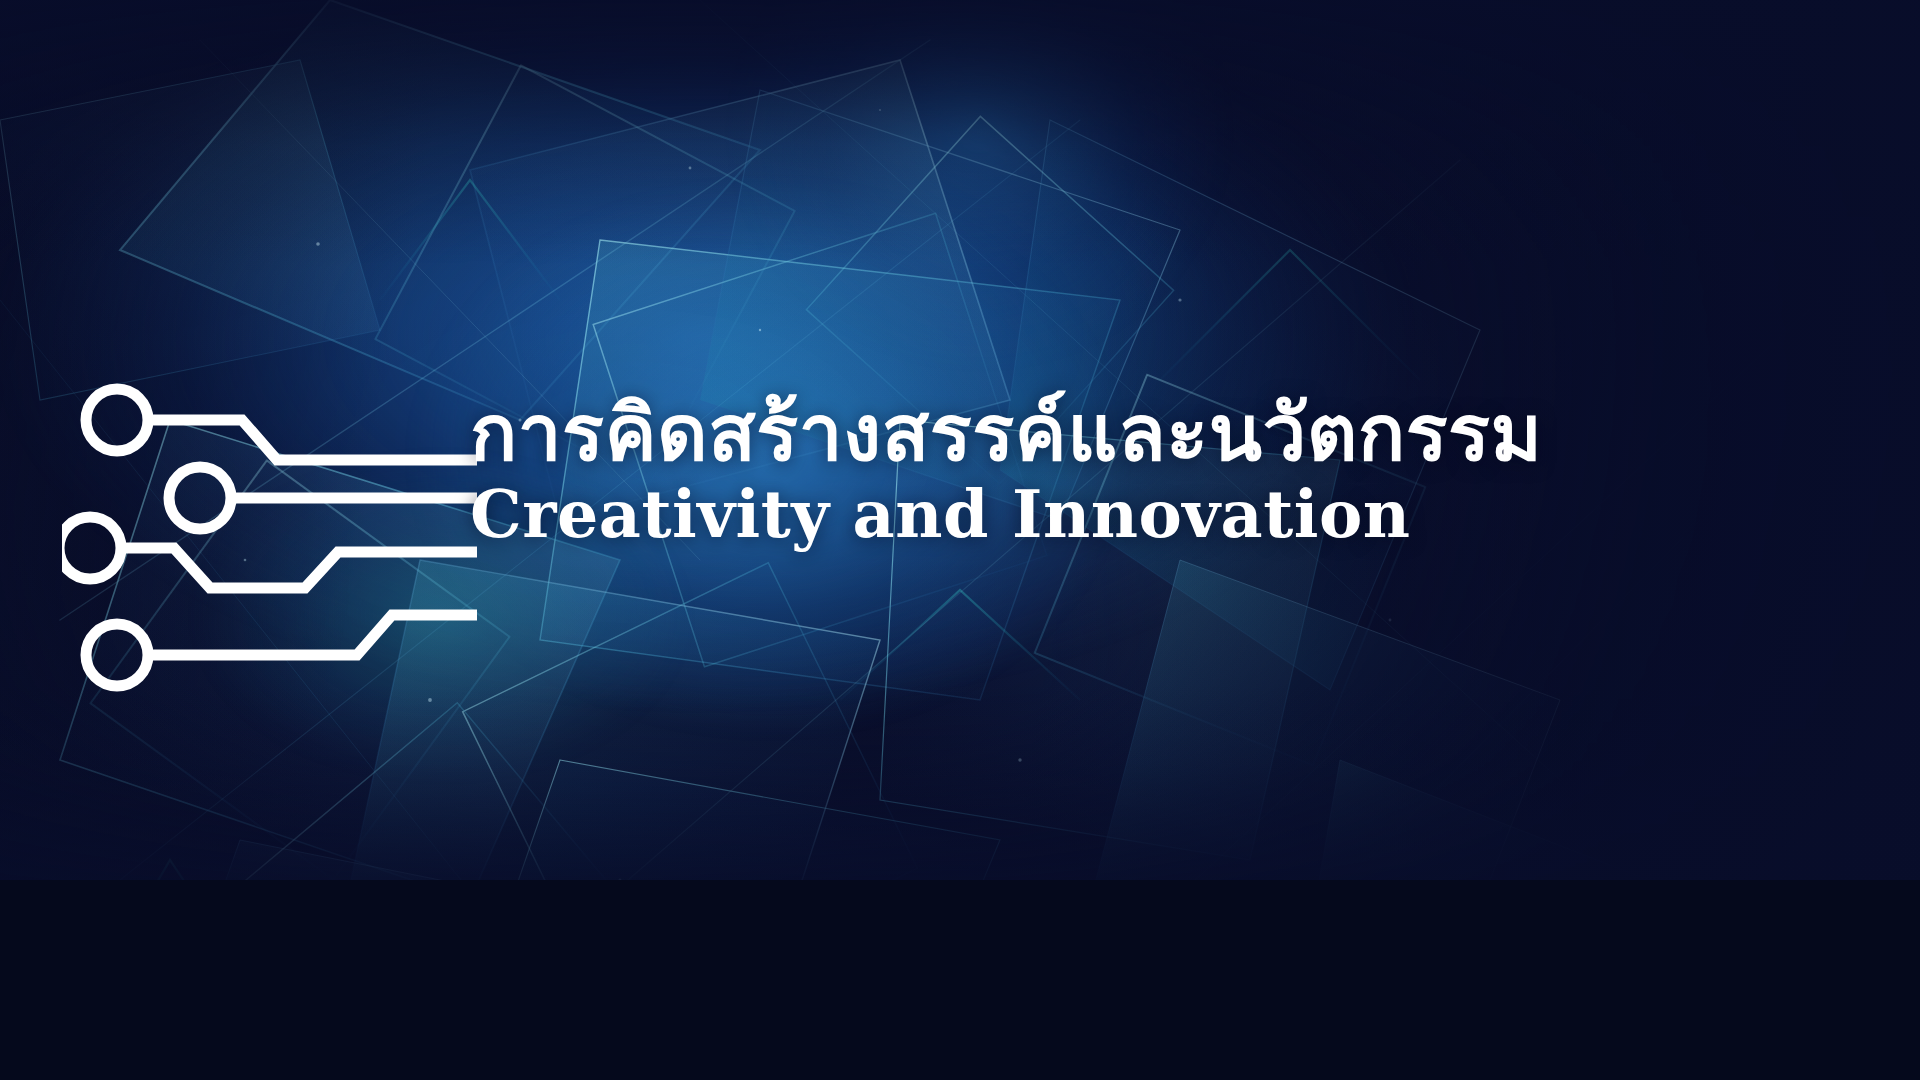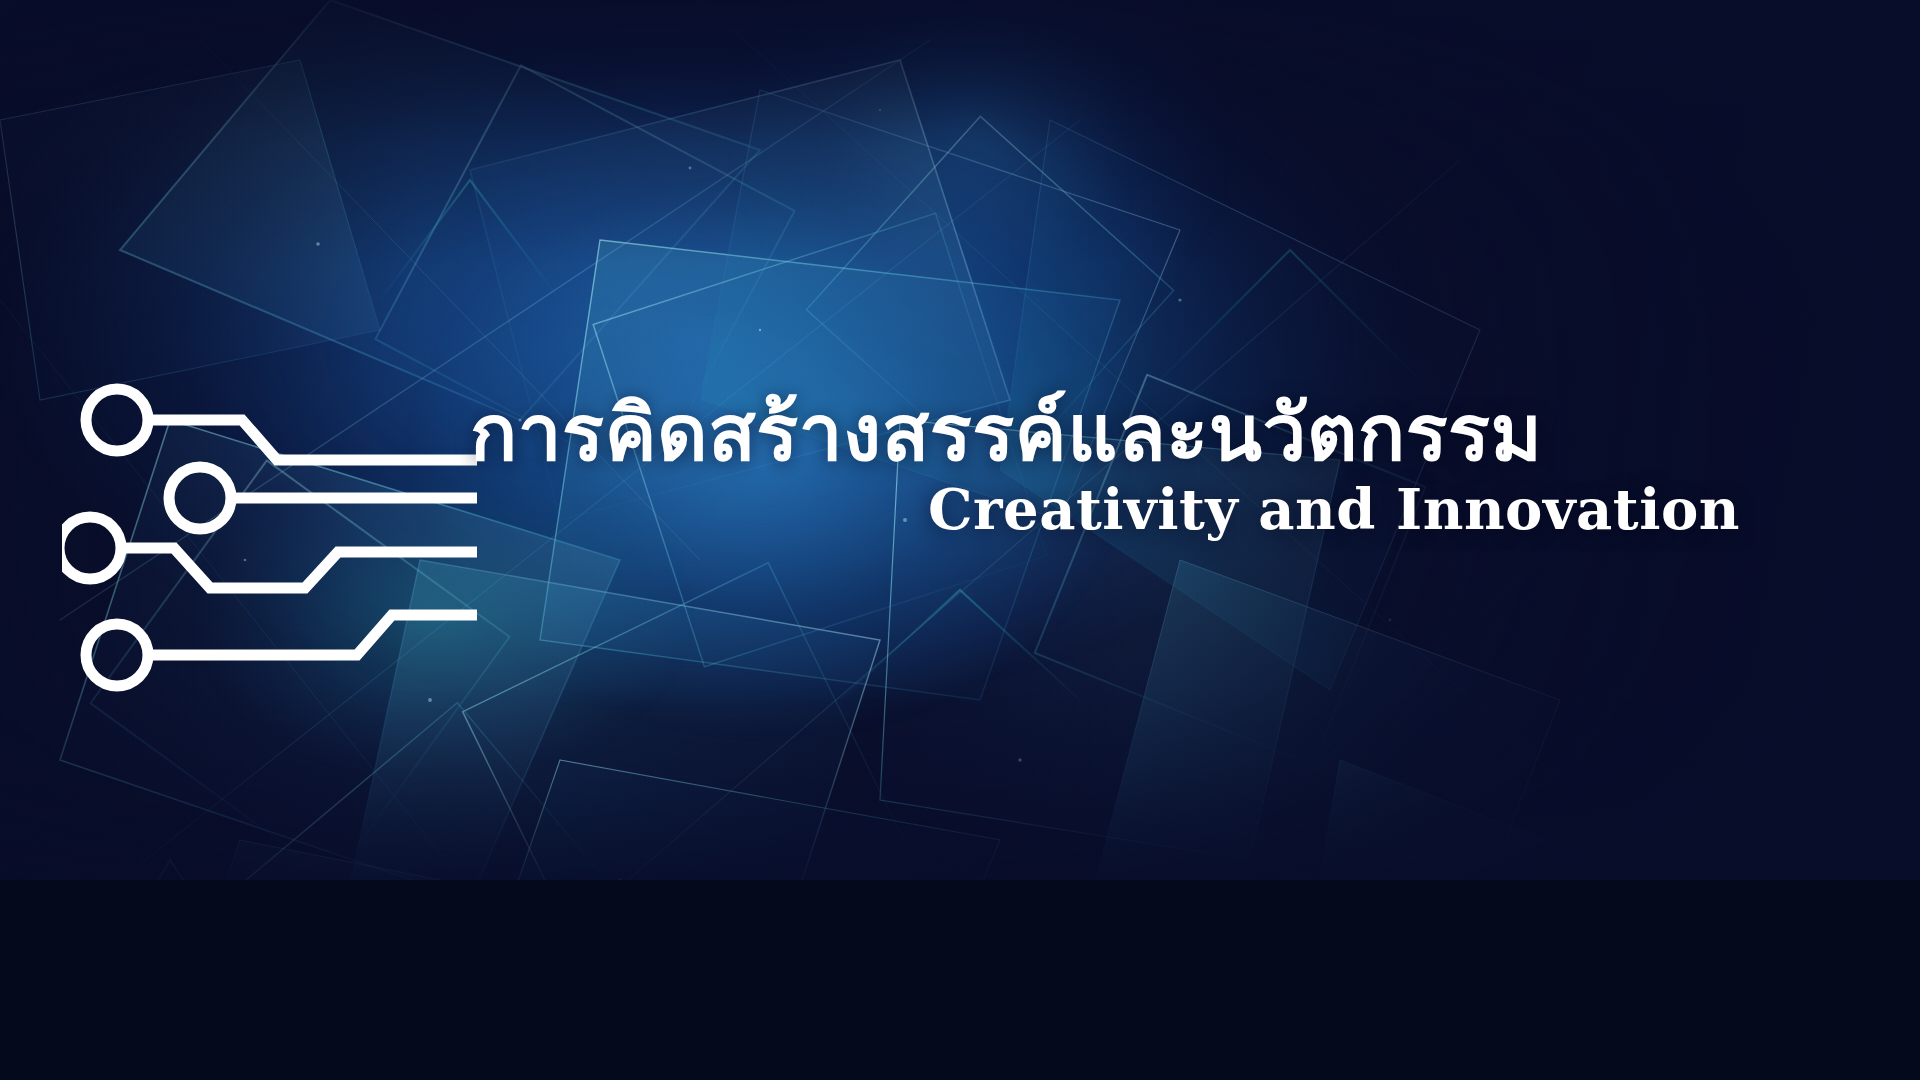--- a/index.html
+++ b/index.html
@@ -107,26 +107,25 @@
     letter-spacing:0.5px;
     white-space:nowrap;
     text-shadow:0 2px 18px rgba(2,8,28,0.55);
   }
   .title-en{
     margin:0;
     margin-top:6px;
     color:#ffffff;
     font-family:"DejaVu Serif","Liberation Serif",serif;
     font-weight:700;
-    font-size:56px;
+    font-size:65px;
     line-height:1.02;
     letter-spacing:0.5px;
     white-space:nowrap;
     text-shadow:0 2px 18px rgba(2,8,28,0.55);
-    text-align:right;
   }
 
   
   .license{
     position:absolute;
     left:880px;top:892px;
     width:930px;
     color:#e8ecf6;
     font-family:"DejaVu Serif","Liberation Serif",serif;
     font-size:22px;

